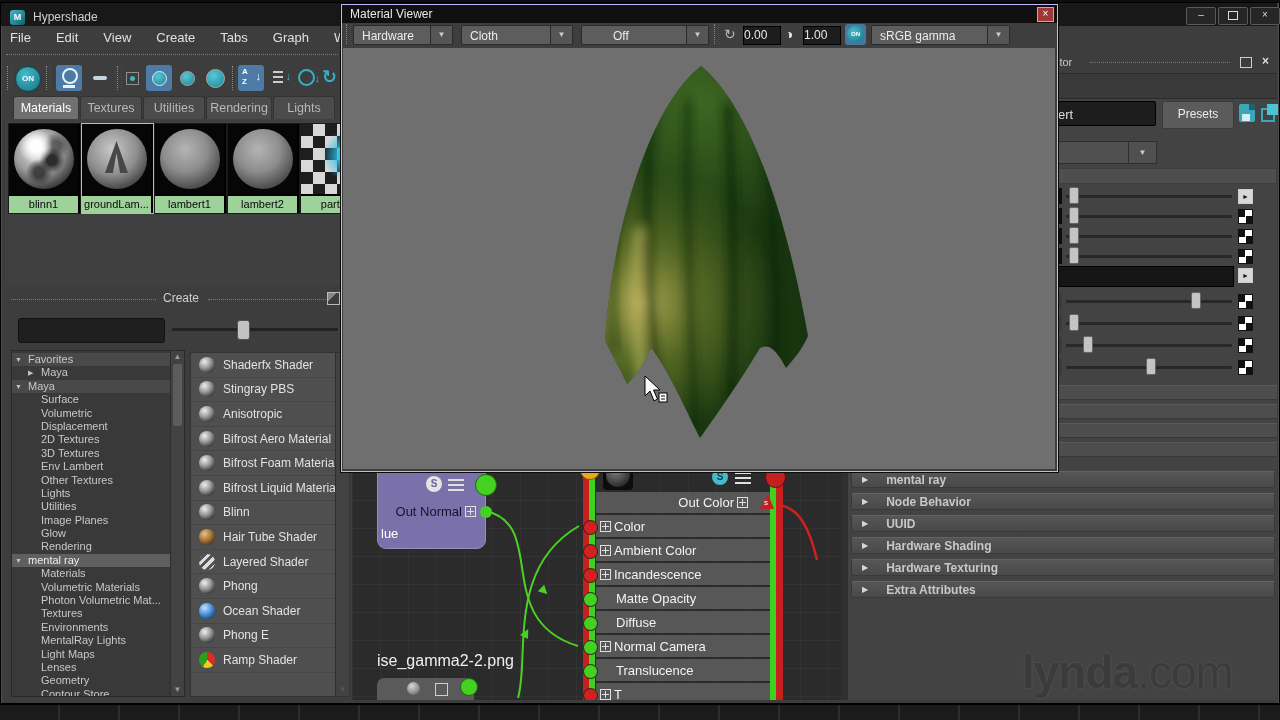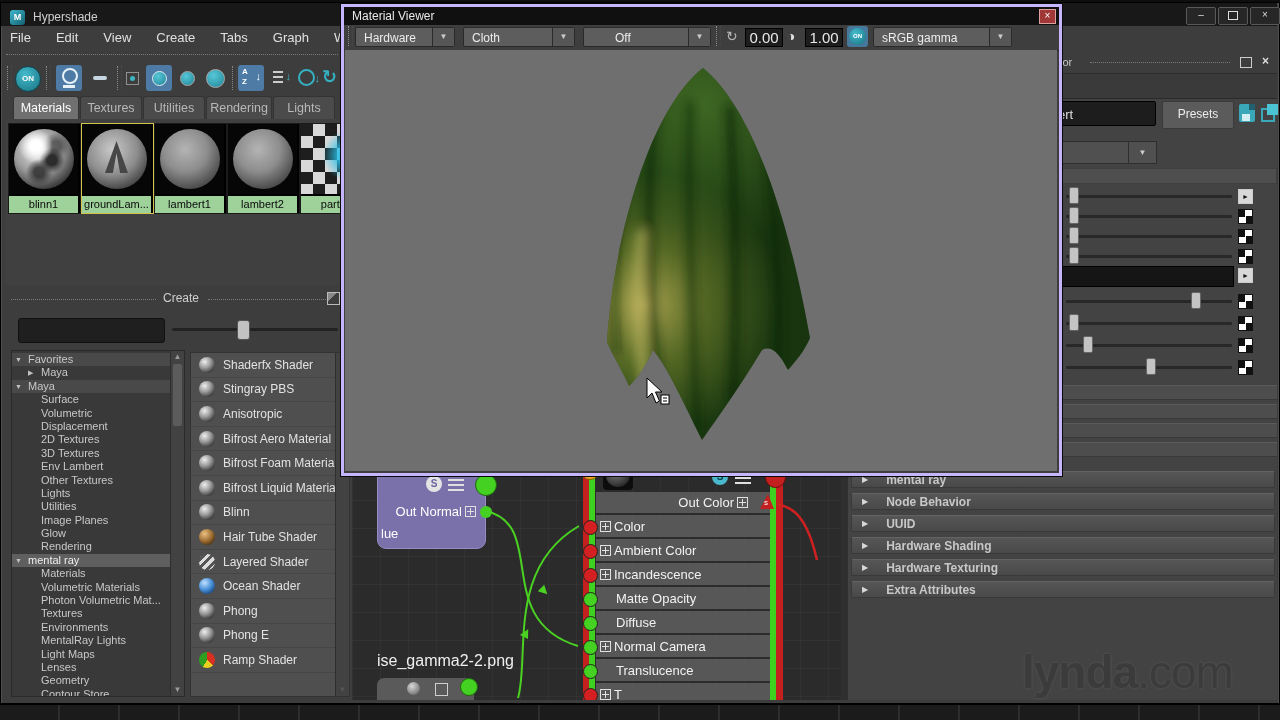--- a/index.html
+++ b/index.html
@@ -79,21 +79,21 @@
      background-image:linear-gradient(rgba(255,255,255,.035) 1px,transparent 1px),linear-gradient(90deg,rgba(255,255,255,.035) 1px,transparent 1px);
      background-size:28px 28px;}
   #wires{left:0;top:0;z-index:6;pointer-events:none;}
   #bump-node{left:25px;top:403px;width:107px;height:92px;background:#7a71ab;border:1px solid #958cc4;border-radius:6px 6px 9px 9px;z-index:5;}
   .sbadge{position:absolute;width:16px;height:16px;border-radius:50%;background:#e4e4e4;color:#6b62a0;font-size:10px;font-weight:bold;text-align:center;line-height:16px;}
   .hamb{position:absolute;width:16px;height:12px;background:linear-gradient(#e0e0e0 0 2px,transparent 2px 5px,#e0e0e0 5px 7px,transparent 7px 10px,#e0e0e0 10px 12px);}
   .portdot{position:absolute;border-radius:50%;}
   .plusbox{display:inline-block;width:9px;height:9px;border:1px solid #e0e0e0;position:relative;vertical-align:-1px;margin-left:3px;}
   .plusbox::before{content:"";position:absolute;left:4px;top:1px;width:1px;height:7px;background:#e0e0e0;}
   .plusbox::after{content:"";position:absolute;top:4px;left:1px;width:7px;height:1px;background:#e0e0e0;}
-  #bump-out{position:absolute;left:2px;top:48px;width:96px;text-align:right;font-size:13px;color:#ffffff;}
+  #bump-out{position:absolute;left:2px;top:48px;width:96px;text-align:right;font-size:13px;color:#0f172a;}
   #bump-partial{position:absolute;left:3px;top:70px;font-size:13px;color:#fff;}
   #mat-node{left:226px;top:403px;width:207px;height:245px;z-index:5;}
   .stripe{position:absolute;top:0;height:245px;}
   #mat-outrow{position:absolute;left:18px;top:37px;width:174px;height:21px;background:#575757;font-size:13px;color:#f2f2f2;text-align:right;line-height:21px;box-sizing:border-box;padding-right:22px;}
   #out-tag{position:absolute;left:182px;top:39px;width:0;height:0;border-left:8px solid transparent;border-right:6px solid transparent;border-bottom:15px solid #c42020;z-index:7;}
   #out-tag span{position:absolute;left:-4px;top:4px;font-size:8px;color:#fff;}
   #mat-rows{position:absolute;left:18px;top:60px;width:174px;height:185px;overflow:hidden;}
   .mat-row{height:22px;margin-bottom:2px;background:#575757;display:flex;align-items:center;font-size:13px;color:#f2f2f2;padding-left:4px;box-sizing:border-box;}
   .mat-row .plusbox{margin:0 3px 0 0;}
   .mat-row .lbl-noexp{margin-left:16px;}
@@ -134,28 +134,28 @@
   .group-bar{position:absolute;left:1058px;width:219px;height:13px;background:#4d4d4d;border-top:1px solid #5a5a5a;border-bottom:1px solid #383838;}
   #sections{left:851px;top:471px;width:424px;height:160px;}
   .section{position:absolute;left:0;width:424px;height:17px;background:linear-gradient(#565656,#494949);border:1px solid #393939;border-top-color:#636363;border-radius:2px;display:flex;align-items:center;gap:18px;padding-left:10px;box-sizing:border-box;}
   .section .arr{font-size:8px;color:#d8d8d8;}
   .section .lbl{font-size:12px;font-weight:bold;color:#c8c8c8;}
   #watermark{left:1022px;top:645px;font-size:46px;color:#3b3b3b;letter-spacing:-1px;text-shadow:0 0 3px rgba(130,130,130,.35);}
   #watermark .b{font-weight:bold;}
   #bottom-strip{left:0;top:703px;width:1280px;height:17px;background:#1b1b1b;border-top:2px solid #000;
      background-image:repeating-linear-gradient(90deg,transparent 0 58px,rgba(255,255,255,.08) 58px 60px);}
   
-  #viewer{left:341px;top:4px;width:715px;height:466px;background:#3e3e3e;border:3px solid #c4b5fd;box-shadow:0 0 0 1px #0a0a0a;z-index:50;}
+  #viewer{left:341px;top:4px;width:715px;height:466px;background:#3e3e3e;border:1px solid #c4b5fd;box-shadow:0 0 0 1px #0a0a0a;z-index:50;}
   #viewer-titlebar{left:0;top:0;width:715px;height:18px;background:#101010;}
   #viewer-title{left:8px;top:2px;font-size:12px;color:#e8e8e8;}
   #viewer-close{right:3px;top:2px;width:15px;height:13px;background:#a03838;border:1px solid #dDa0a0;color:#fff;font-size:10px;text-align:center;line-height:12px;}
   #viewer-toolbar{left:0;top:18px;width:715px;height:25px;background:#3e3e3e;border-bottom:1px solid #2c2c2c;}
   .dd{position:absolute;top:2px;height:20px;background:#5d5d5d;border:1px solid #2a2a2a;border-radius:2px;color:#ececec;font-size:12px;line-height:20px;padding-left:8px;box-sizing:border-box;}
   .dd .arrow{position:absolute;right:0;top:0;width:21px;height:18px;border-left:1px solid #2a2a2a;background:#565656;color:#ccc;font-size:8px;text-align:center;line-height:18px;}
-  .numfield{position:absolute;top:3px;width:36px;height:17px;background:#1d1d1d;border:1px solid #000;color:#e8e8e8;font-size:15px;text-align:center;line-height:17px;}
+  .numfield{position:absolute;top:3px;width:36px;height:17px;background:#1d1d1d;border:1px solid #000;color:#e8e8e8;font-size:12px;line-height:17px;}
   .tico{position:absolute;color:#b8b8b8;font-size:14px;}
   #cm-btn{position:absolute;left:503px;top:1px;width:21px;height:21px;background:#46789c;border-radius:3px;}
   #cm-btn span{position:absolute;left:2px;top:2px;width:17px;height:17px;border-radius:50%;background:radial-gradient(circle at 38% 32%,#44bccd,#17707f);color:#fff;font-size:6px;font-weight:bold;text-align:center;line-height:17px;}
   #viewport{left:1px;top:43px;width:712px;height:421px;background:#6f6f6f;overflow:hidden;}
   #cursor{left:300px;top:327px;z-index:60;}
 </style>
 </head>
 <body>
 
 <div class="abs" id="hs-window"></div>
@@ -341,26 +341,26 @@
       </div>
       <div class="shader-item">
         <div class="shicon ic-hair"></div>
         <span>Hair Tube Shader</span>
       </div>
       <div class="shader-item">
         <div class="shicon ic-layered"></div>
         <span>Layered Shader</span>
       </div>
       <div class="shader-item">
+        <div class="shicon ic-gray"></div>
+        <span>Phong</span>
+      </div>
+      <div class="shader-item">
         <div class="shicon ic-ocean"></div>
         <span>Ocean Shader</span>
-      </div>
-      <div class="shader-item">
-        <div class="shicon ic-gray"></div>
-        <span>Phong</span>
       </div>
       <div class="shader-item">
         <div class="shicon ic-gray"></div>
         <span>Phong E</span>
       </div>
       <div class="shader-item">
         <div class="shicon ic-ramp"></div>
         <span>Ramp Shader</span>
       </div>
     </div>

